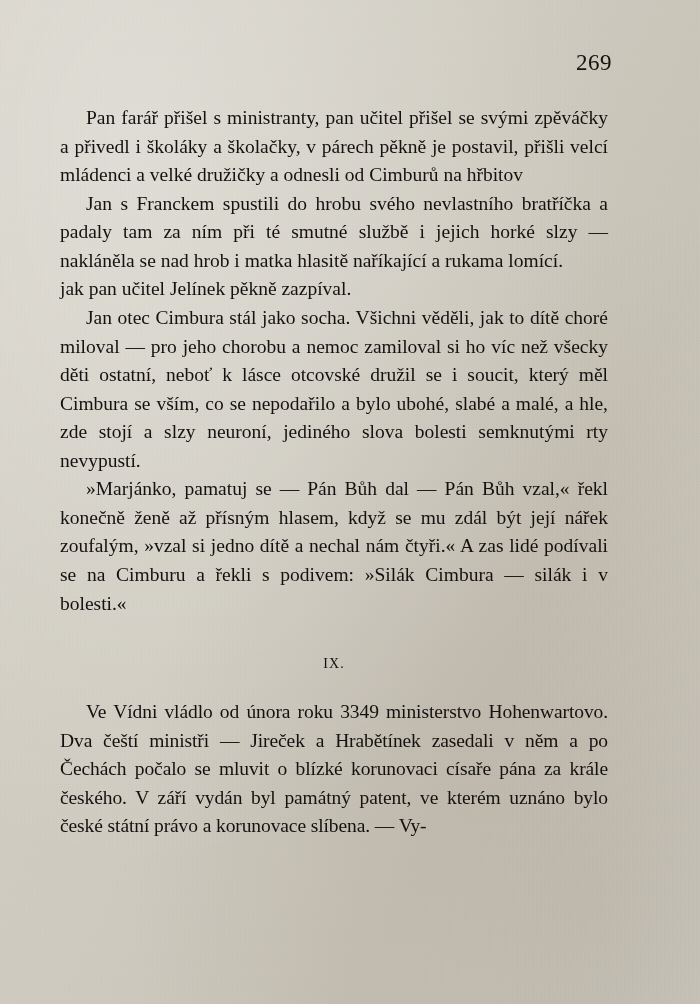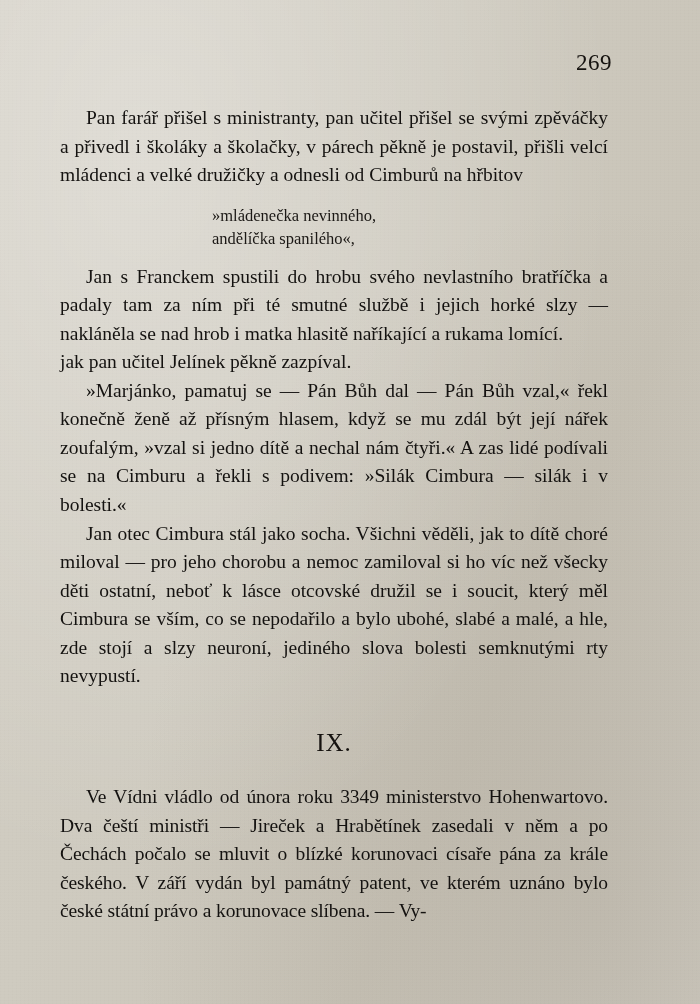--- a/index.html
+++ b/index.html
@@ -65,49 +65,45 @@
     line-height: 1.42;
     padding-left: 152px;
     color: #1b1815;
   }
   .verse div {
     white-space: nowrap;
   }
   .chapter {
     margin: 38px 0 26px 0;
     text-align: center;
-    font-size: 25px;
+    font-size: 14px;
     letter-spacing: 1px;
     color: #15120f;
   }
   .tight { letter-spacing: -0.1px; }
 </style>
 </head>
 <body>
 
 <div class="page">
   <div class="grain"></div>
 
   <div class="folio">269</div>
 
   <div class="content">
 
     <p class="body indent">Pan farář přišel s ministranty, pan učitel přišel se svými zpěváčky a přivedl i školáky a školačky, v párech pěkně je postavil, přišli velcí mládenci a velké družičky a odnesli od Cimburů na hřbitov</p>
 
-    <div class="verse">
-      <div>»mládenečka nevinného,</div>
-      <div>andělíčka spanilého«,</div>
-    </div>
 
     <p class="body indent">Jan s Franckem spustili do hrobu svého nevlastního bratříčka a padaly tam za ním při té smutné službě i jejich horké slzy — nakláněla se nad hrob i matka hlasitě naříkající a rukama lomící.</p>
 
     <p class="body">jak pan učitel Jelínek pěkně zazpíval.</p>
 
+    <p class="body indent">Jan otec Cimbura stál jako socha. Všichni věděli, jak to dítě choré miloval — pro jeho chorobu a nemoc zamiloval si ho víc než všecky děti ostatní, neboť k lásce otcovské družil se i soucit, který měl Cimbura se vším, co se nepodařilo a bylo ubohé, slabé a malé, a hle, zde stojí a slzy neuroní, jediného slova bolesti semknutými rty nevypustí.</p>
+
     <p class="body indent">»Marjánko, pamatuj se — Pán Bůh dal — Pán Bůh vzal,« řekl konečně ženě až přísným hlasem, když se mu zdál být její nářek zoufalým, »vzal si jedno dítě a nechal nám čtyři.« A zas lidé podívali se na Cimburu a řekli s podivem: »Silák Cimbura — silák i v bolesti.«</p>
-
-    <p class="body indent">Jan otec Cimbura stál jako socha. Všichni věděli, jak to dítě choré miloval — pro jeho chorobu a nemoc zamiloval si ho víc než všecky děti ostatní, neboť k lásce otcovské družil se i soucit, který měl Cimbura se vším, co se nepodařilo a bylo ubohé, slabé a malé, a hle, zde stojí a slzy neuroní, jediného slova bolesti semknutými rty nevypustí.</p>
 
     <div class="chapter">IX.</div>
 
     <p class="body indent tight">Ve Vídni vládlo od února roku 3349 ministerstvo Hohenwartovo. Dva čeští ministři — Jireček a Hrabětínek zasedali v něm a po Čechách počalo se mluvit o blízké korunovaci císaře pána za krále českého. V září vydán byl památný patent, ve kterém uznáno bylo české státní právo a korunovace slíbena. — Vy-</p>
 
   </div>
 </div>
 
 </body></html>

